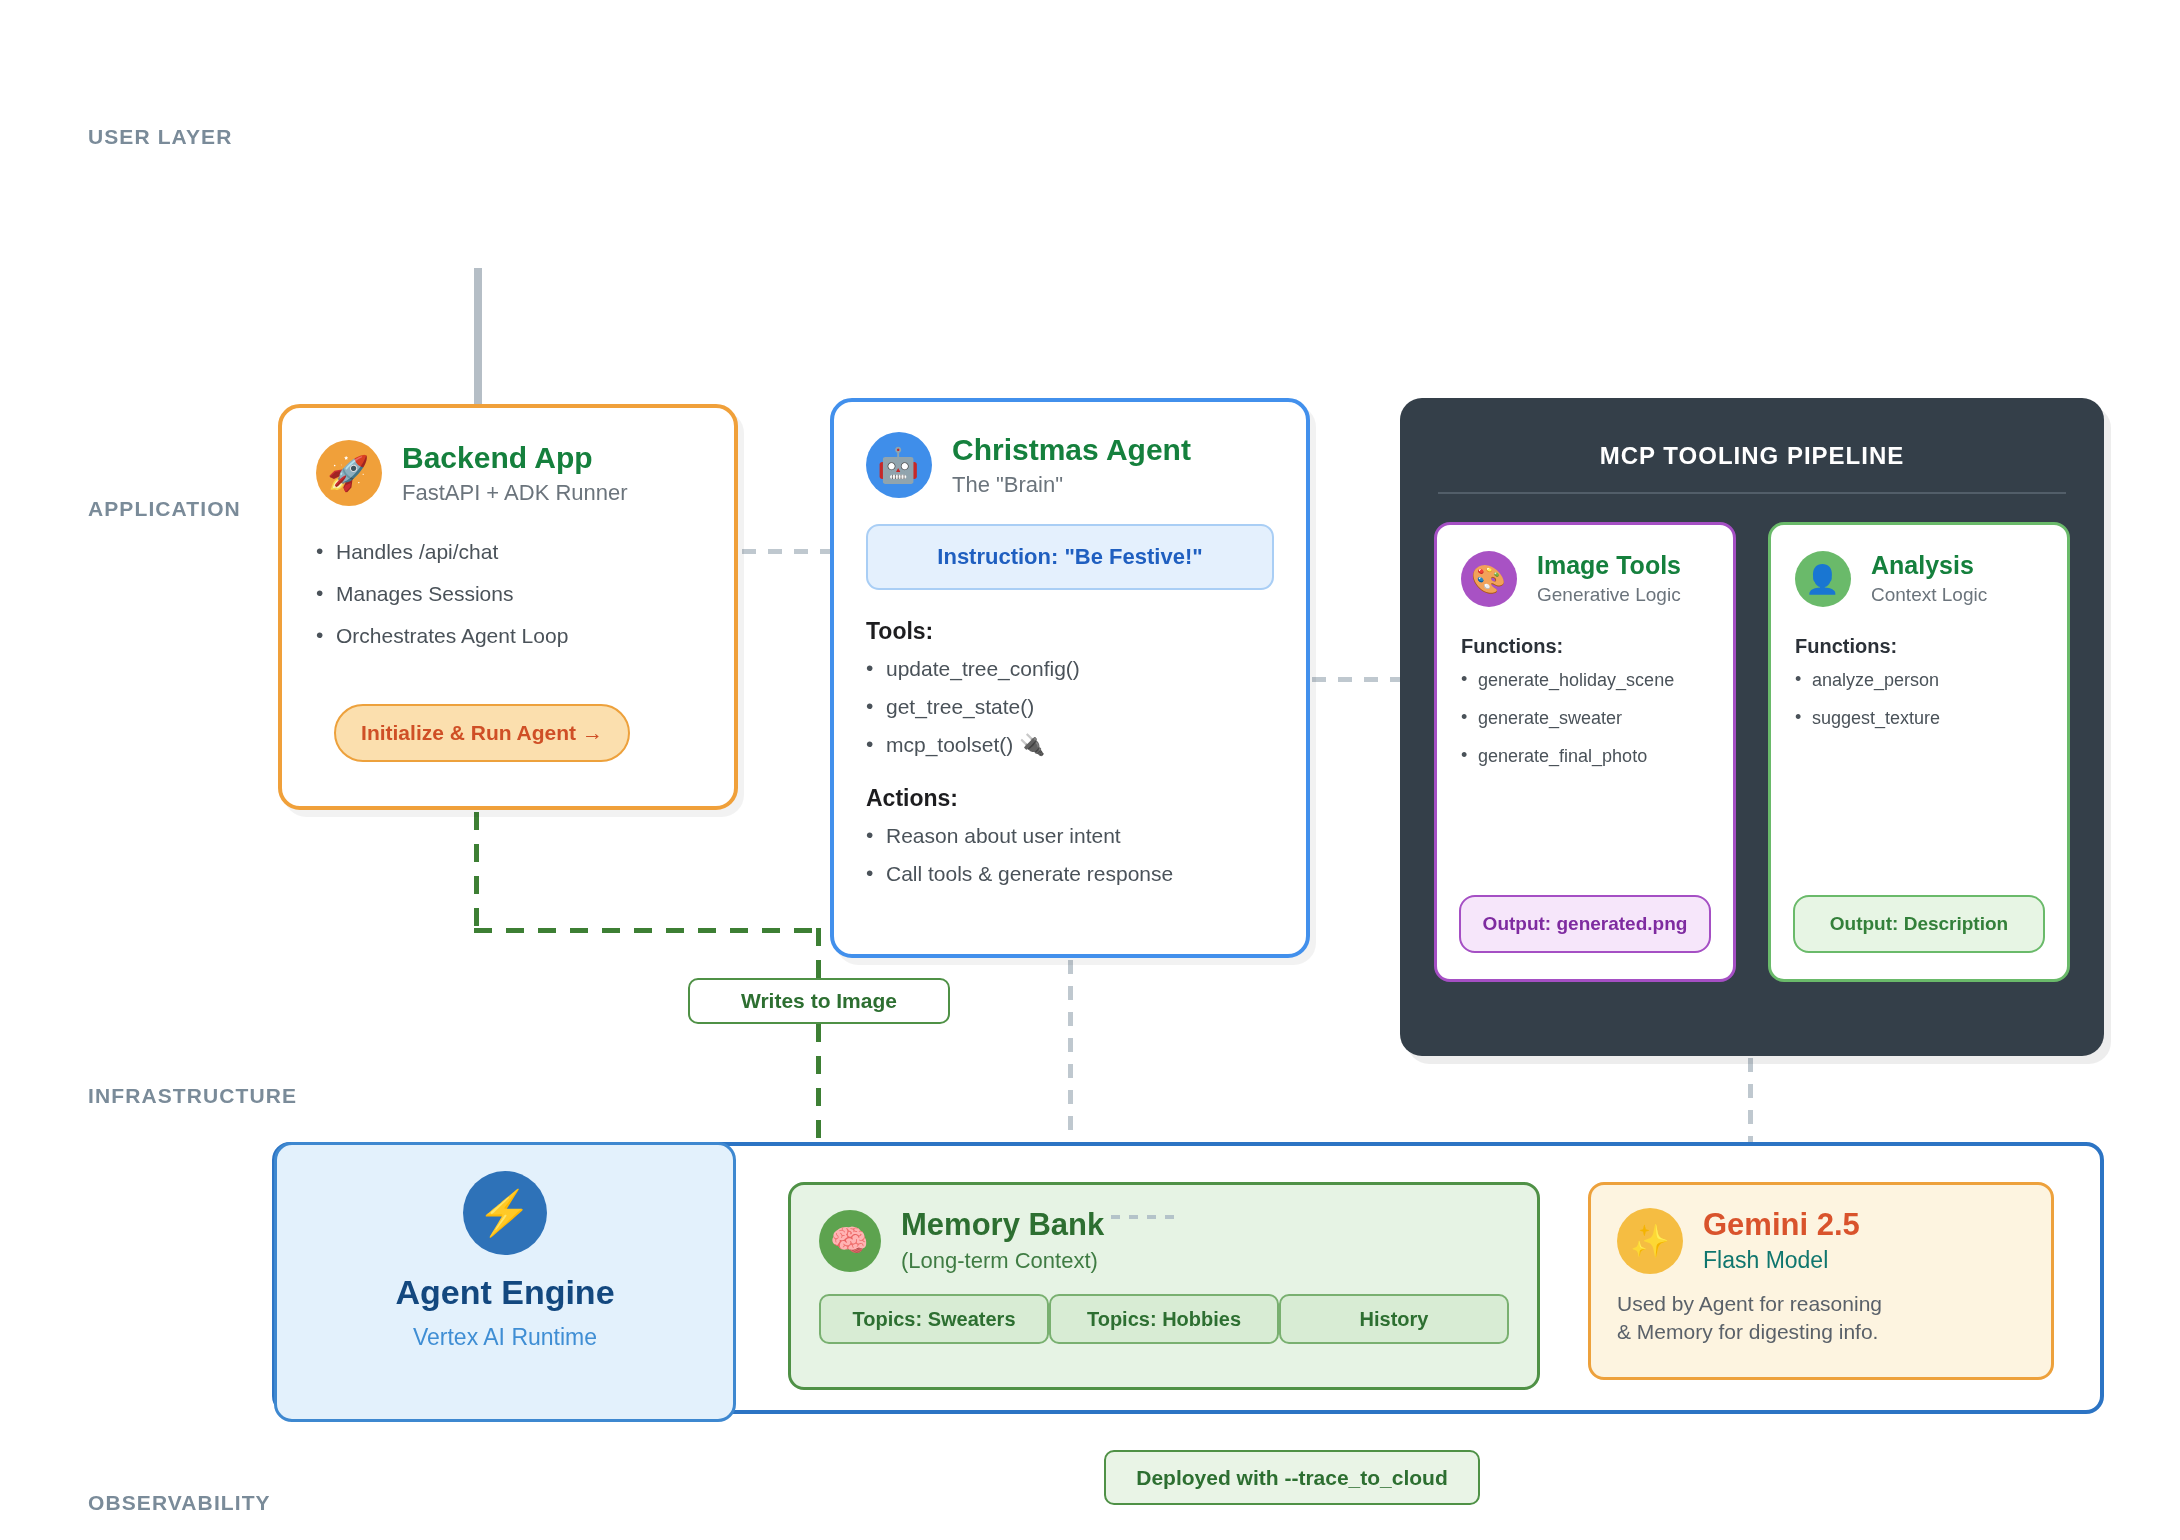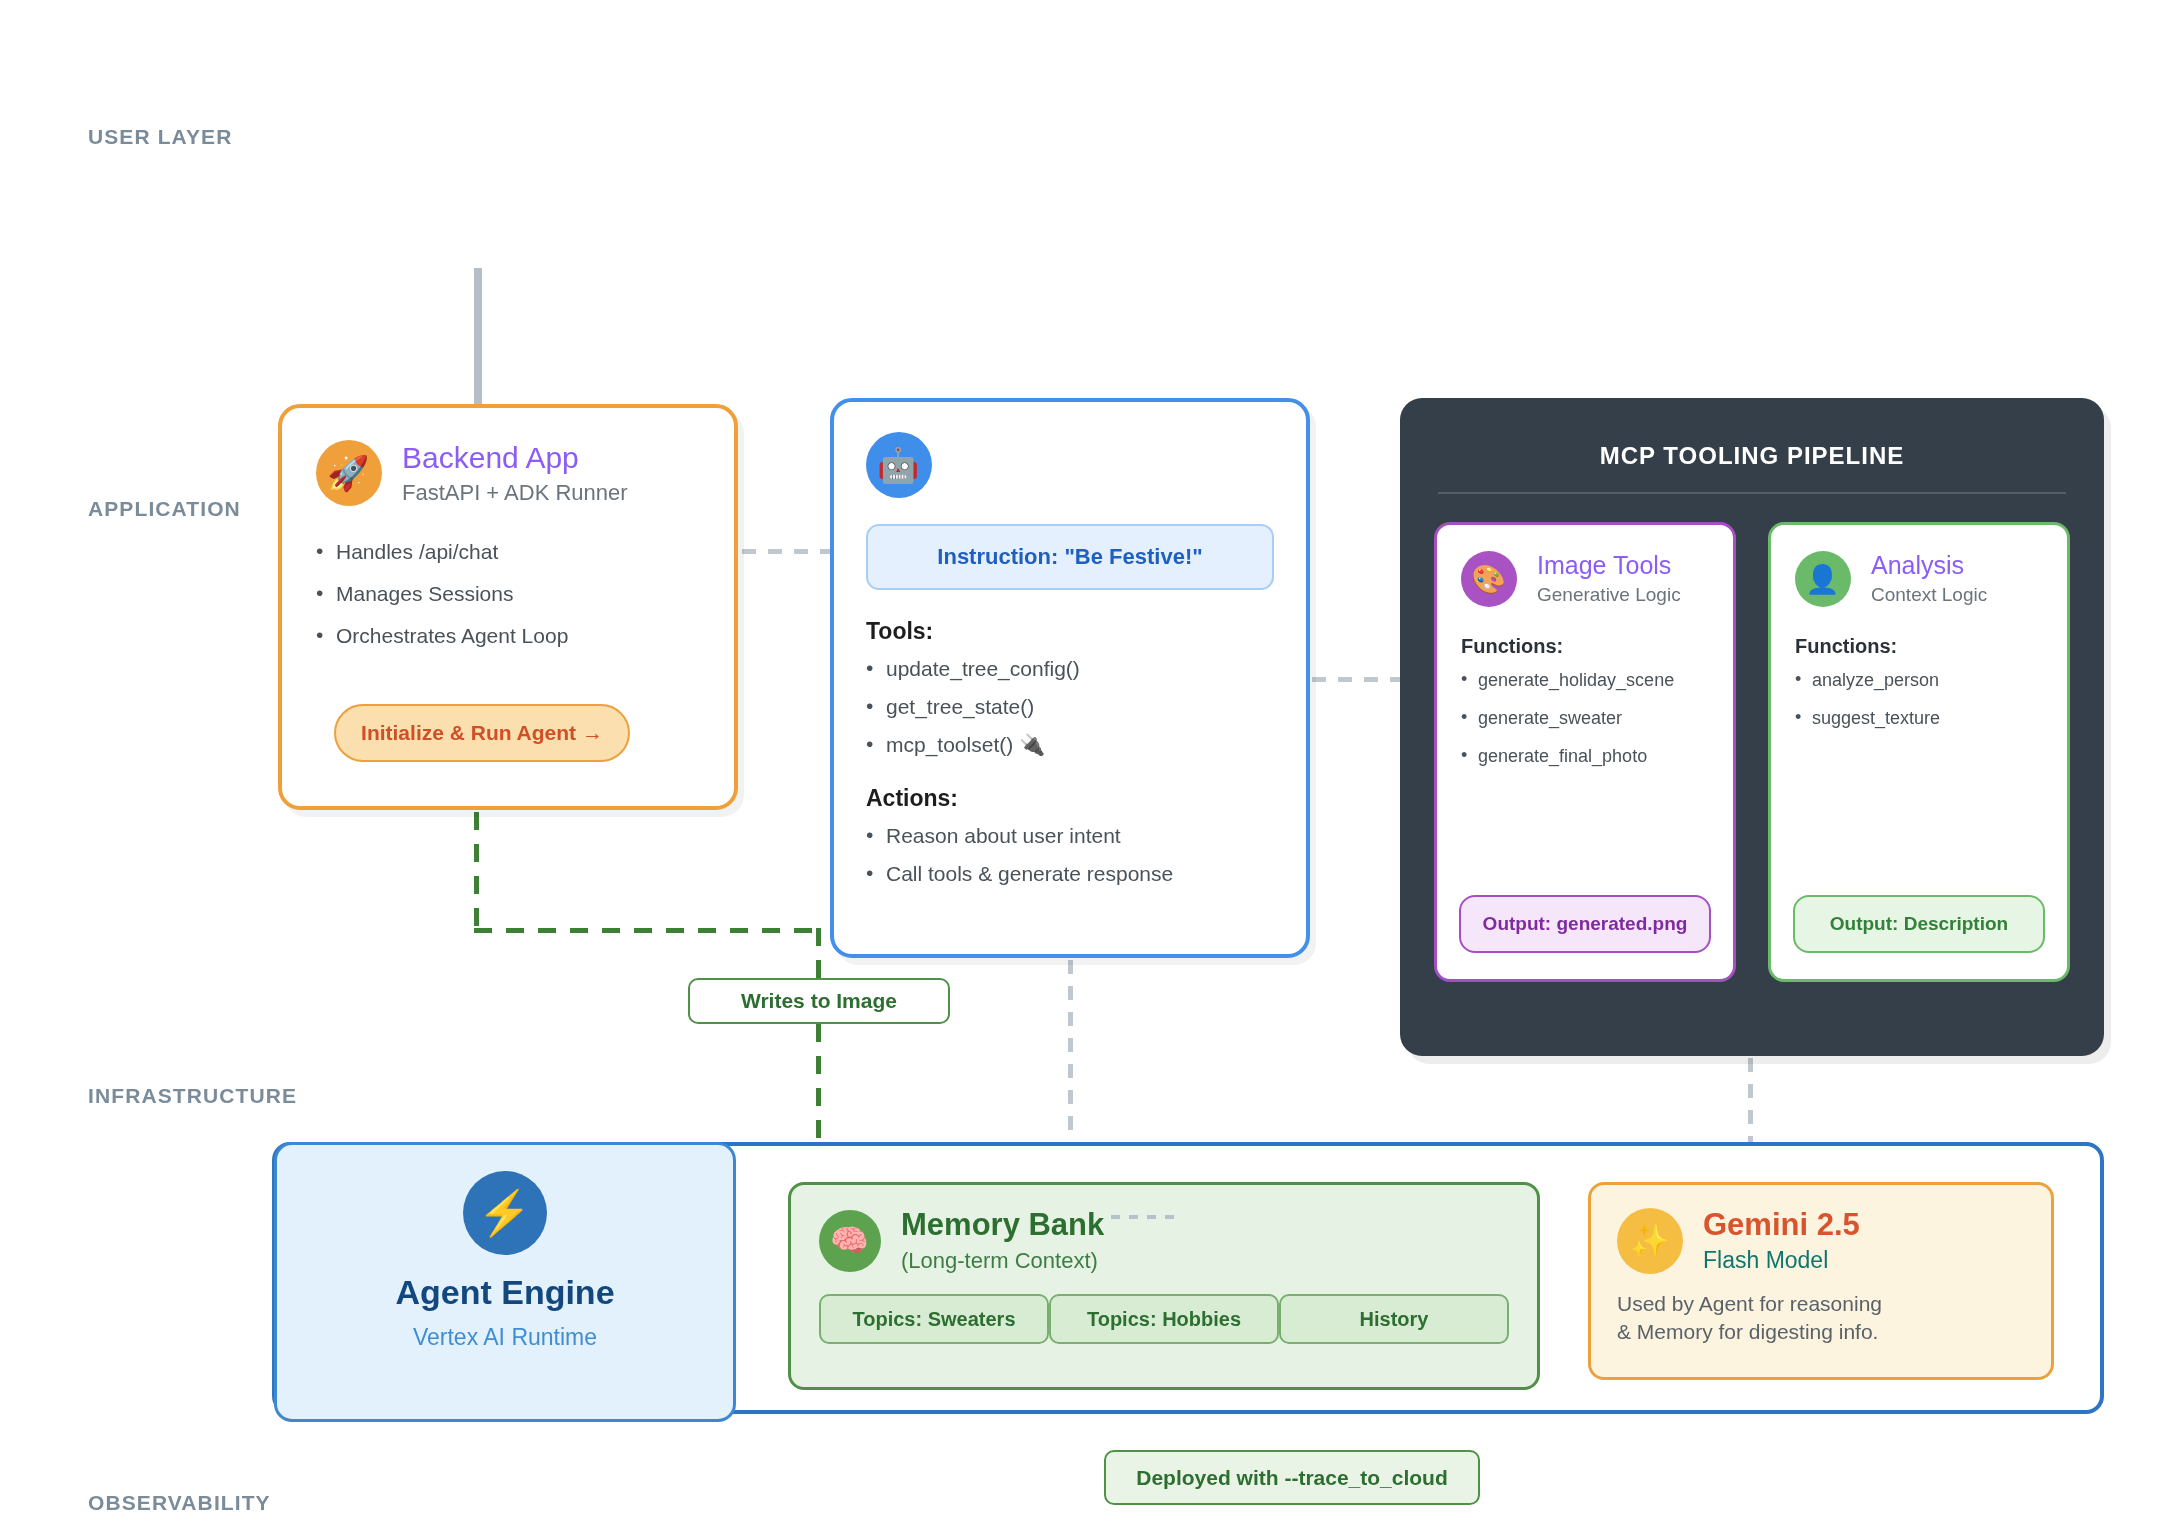--- a/index.html
+++ b/index.html
@@ -56,21 +56,21 @@
     display: flex; align-items: center; justify-content: center;
     font-size: 34px; flex: none;
   }
   .av-orange { background: #f0a03a; }
   .av-blue   { background: #3f8eea; }
   .av-purple { background: #a852c4; }
   .av-green  { background: #6aba6a; }
   .av-deepblue { background: #2e72b8; }
   .av-greenmem { background: #5da34f; }
   .av-yellow { background: #f5bd42; }
-  .card-title { font-size: 30px; font-weight: normal; color: #8b5cf6; line-height: 1.1; }
+  .card-title { font-size: 30px; font-weight: bold; color: #15803d; line-height: 1.1; }
   .card-sub { font-size: 22px; color: #6b747c; margin-top: 6px; }
 
   .bullets { margin-top: 34px; }
   .bullets li {
     list-style: none; font-size: 21px; color: #4a5259;
     margin-bottom: 18px; padding-left: 20px; position: relative;
   }
   .bullets li::before {
     content: "•"; position: absolute; left: 0; top: -1px; color: #4a5259;
   }
@@ -284,20 +284,24 @@
       <li>Handles /api/chat</li>
       <li>Manages Sessions</li>
       <li>Orchestrates Agent Loop</li>
     </ul>
     <div id="init-run-btn">Initialize &amp; Run Agent →</div>
   </div>
 
   <div id="christmas-agent" class="card">
     <div class="card-head">
       <div class="avatar av-blue">🤖</div>
+      <div>
+        <div class="card-title">Christmas Agent</div>
+        <div class="card-sub">The "Brain"</div>
+      </div>
     </div>
     <div id="instruction-pill">Instruction: "Be Festive!"</div>
 
     <div class="sec-head">Tools:</div>
     <ul class="mini-list">
       <li>update_tree_config()</li>
       <li>get_tree_state()</li>
       <li>mcp_toolset() 🔌</li>
     </ul>
 

